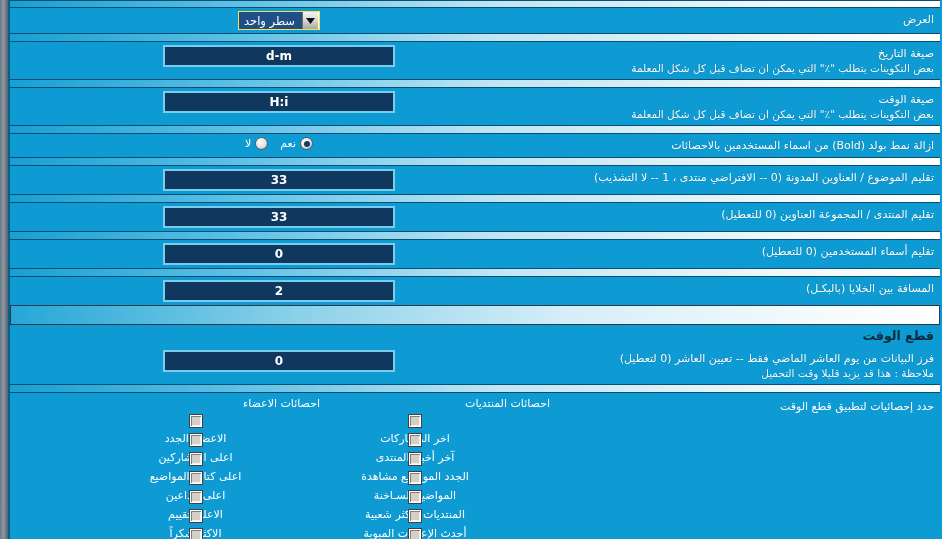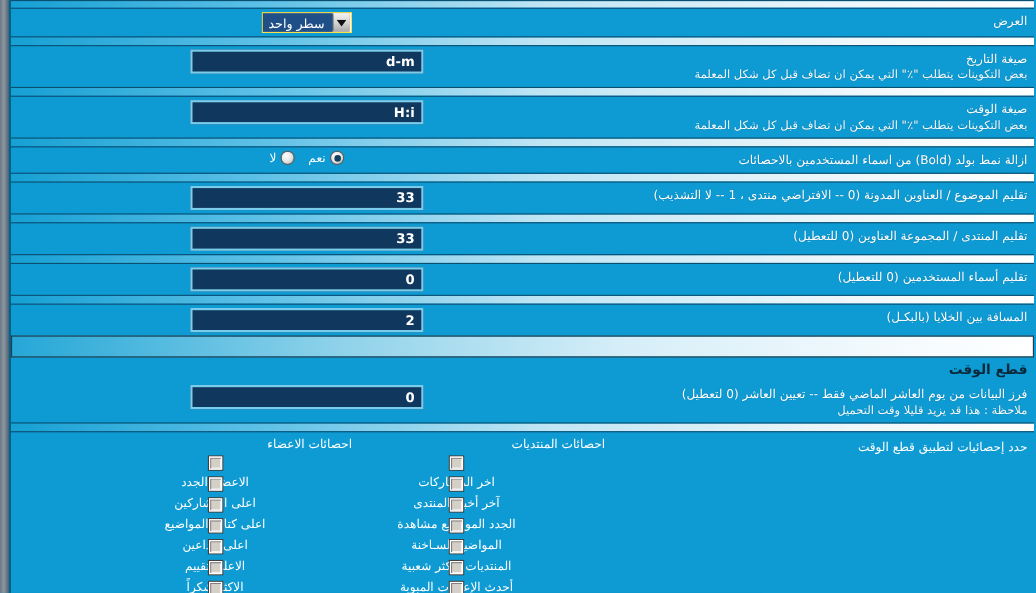--- a/index.html
+++ b/index.html
@@ -101,29 +101,29 @@
     flex: 1 1 auto;
     display: flex;
     align-items: center;
     justify-content: center;
     padding: 3px 0 3px 0;
     box-sizing: border-box;
   }
 
   
   .txt {
-    width: 212px;
+    width: 232px;
     height: 22px;
     background: #10375e;
     border: 2px solid #79cdea;
     color: #ffffff;
     font-family: "DejaVu Sans", "Liberation Sans", sans-serif;
     font-size: 12px;
     font-weight: bold;
-    text-align: right;
+    text-align: center;
     padding: 0 6px;
     box-sizing: border-box;
     outline: none;
     direction: ltr;
   }
   .txt::placeholder { color: #8fb4d4; }
 
   
   .selwrap {
     display: inline-flex;

